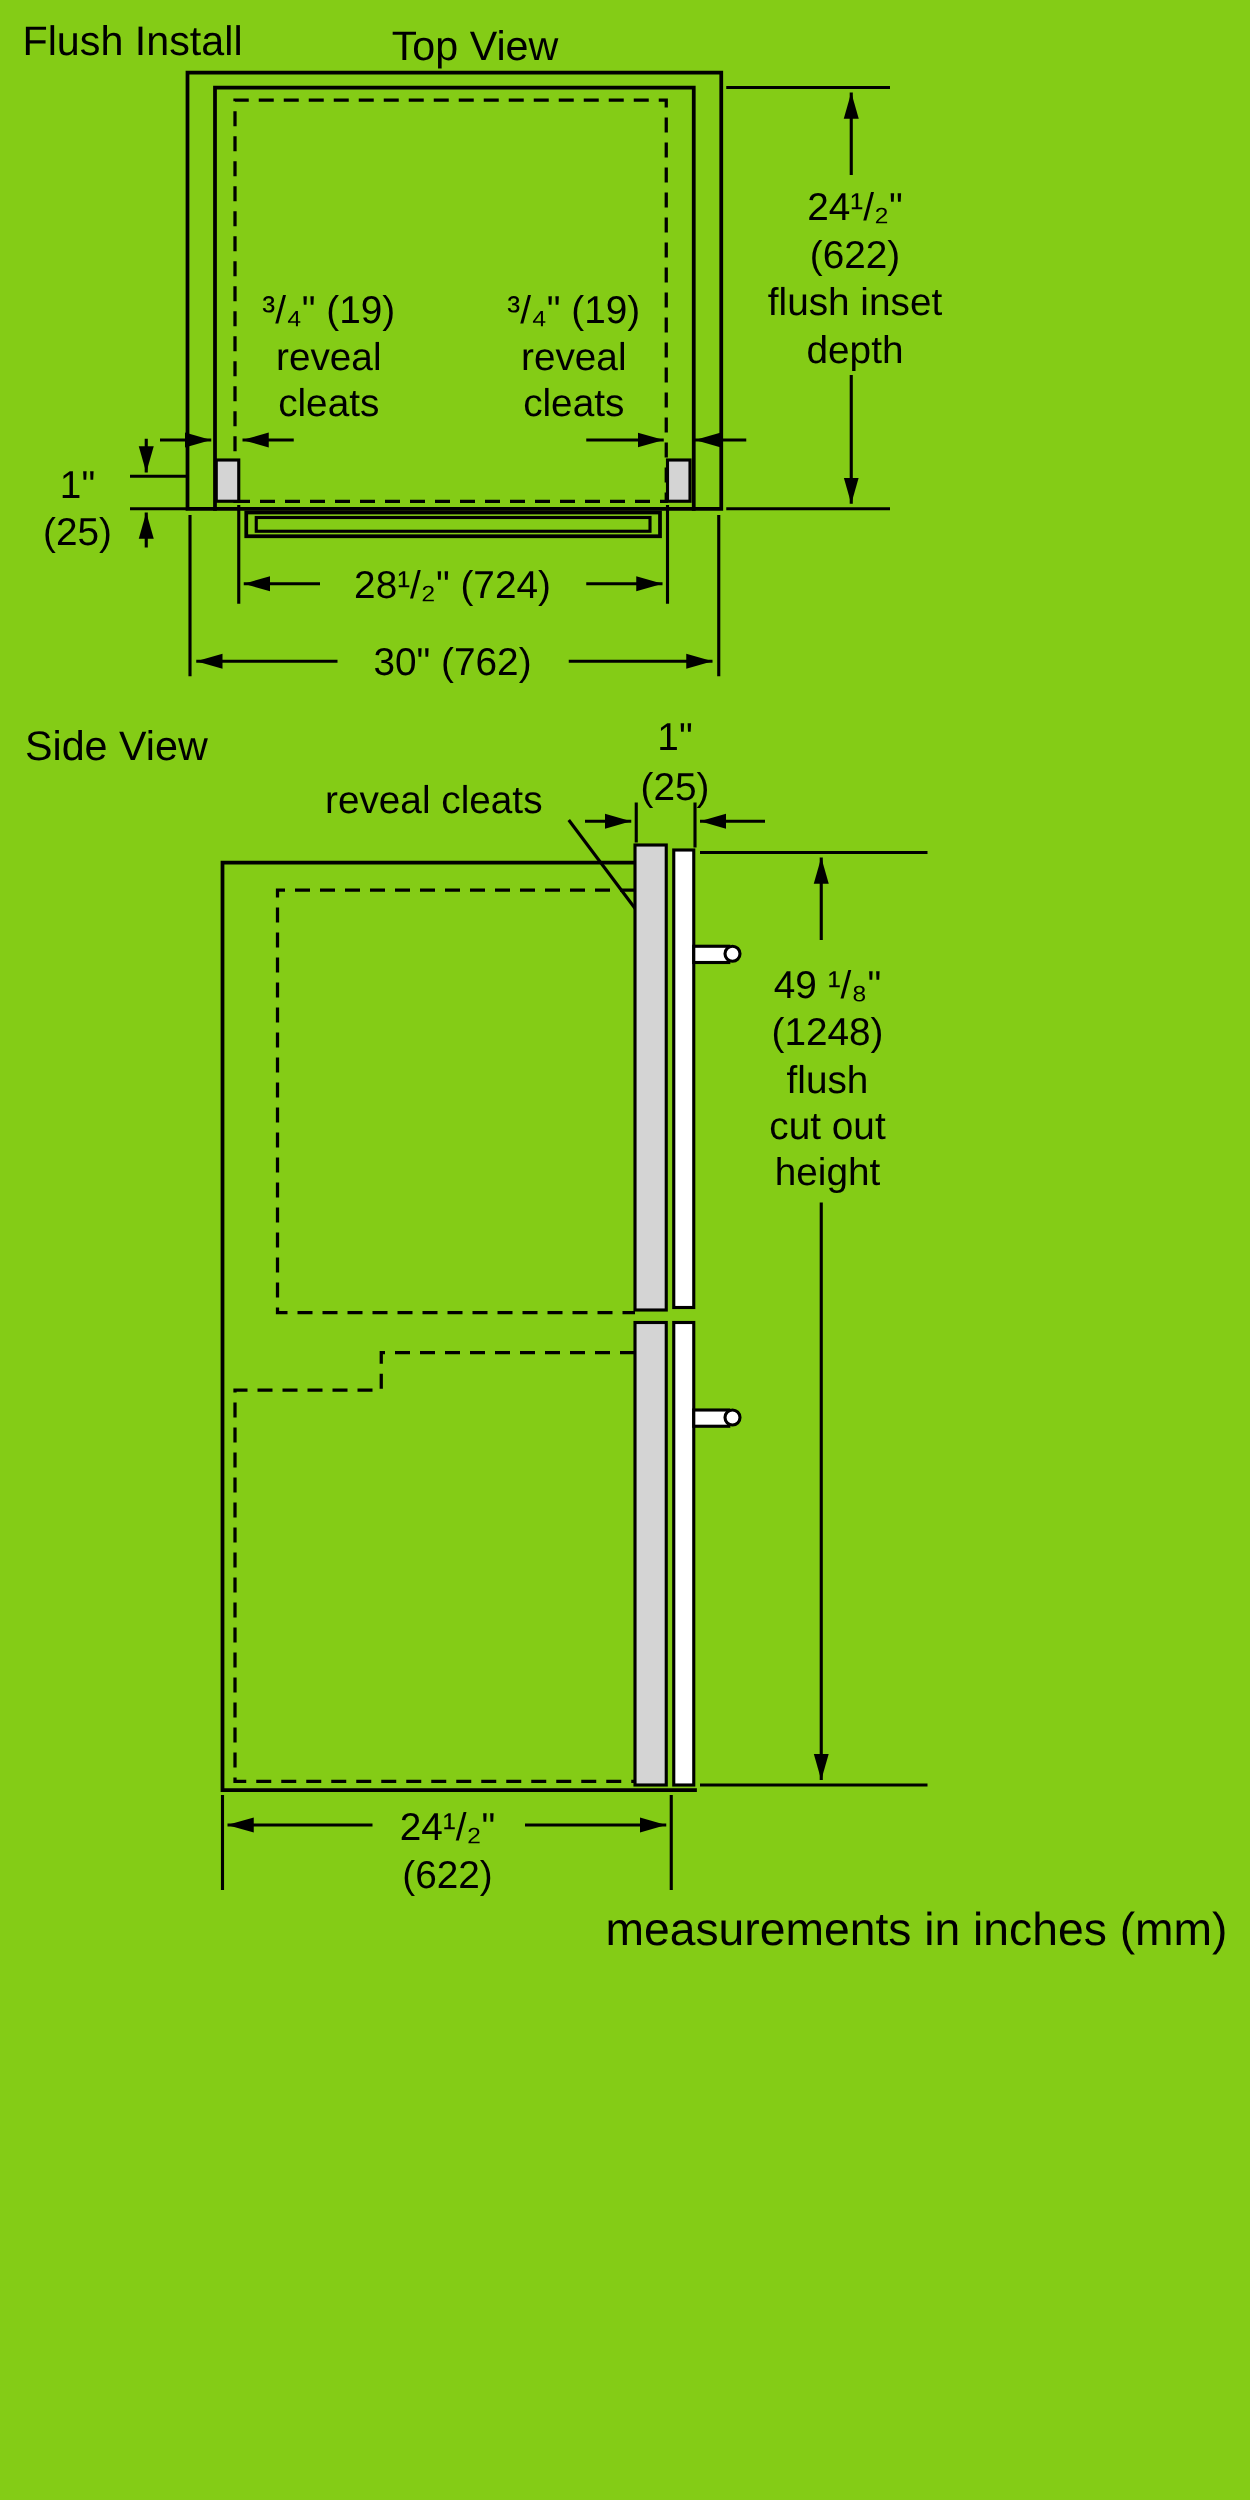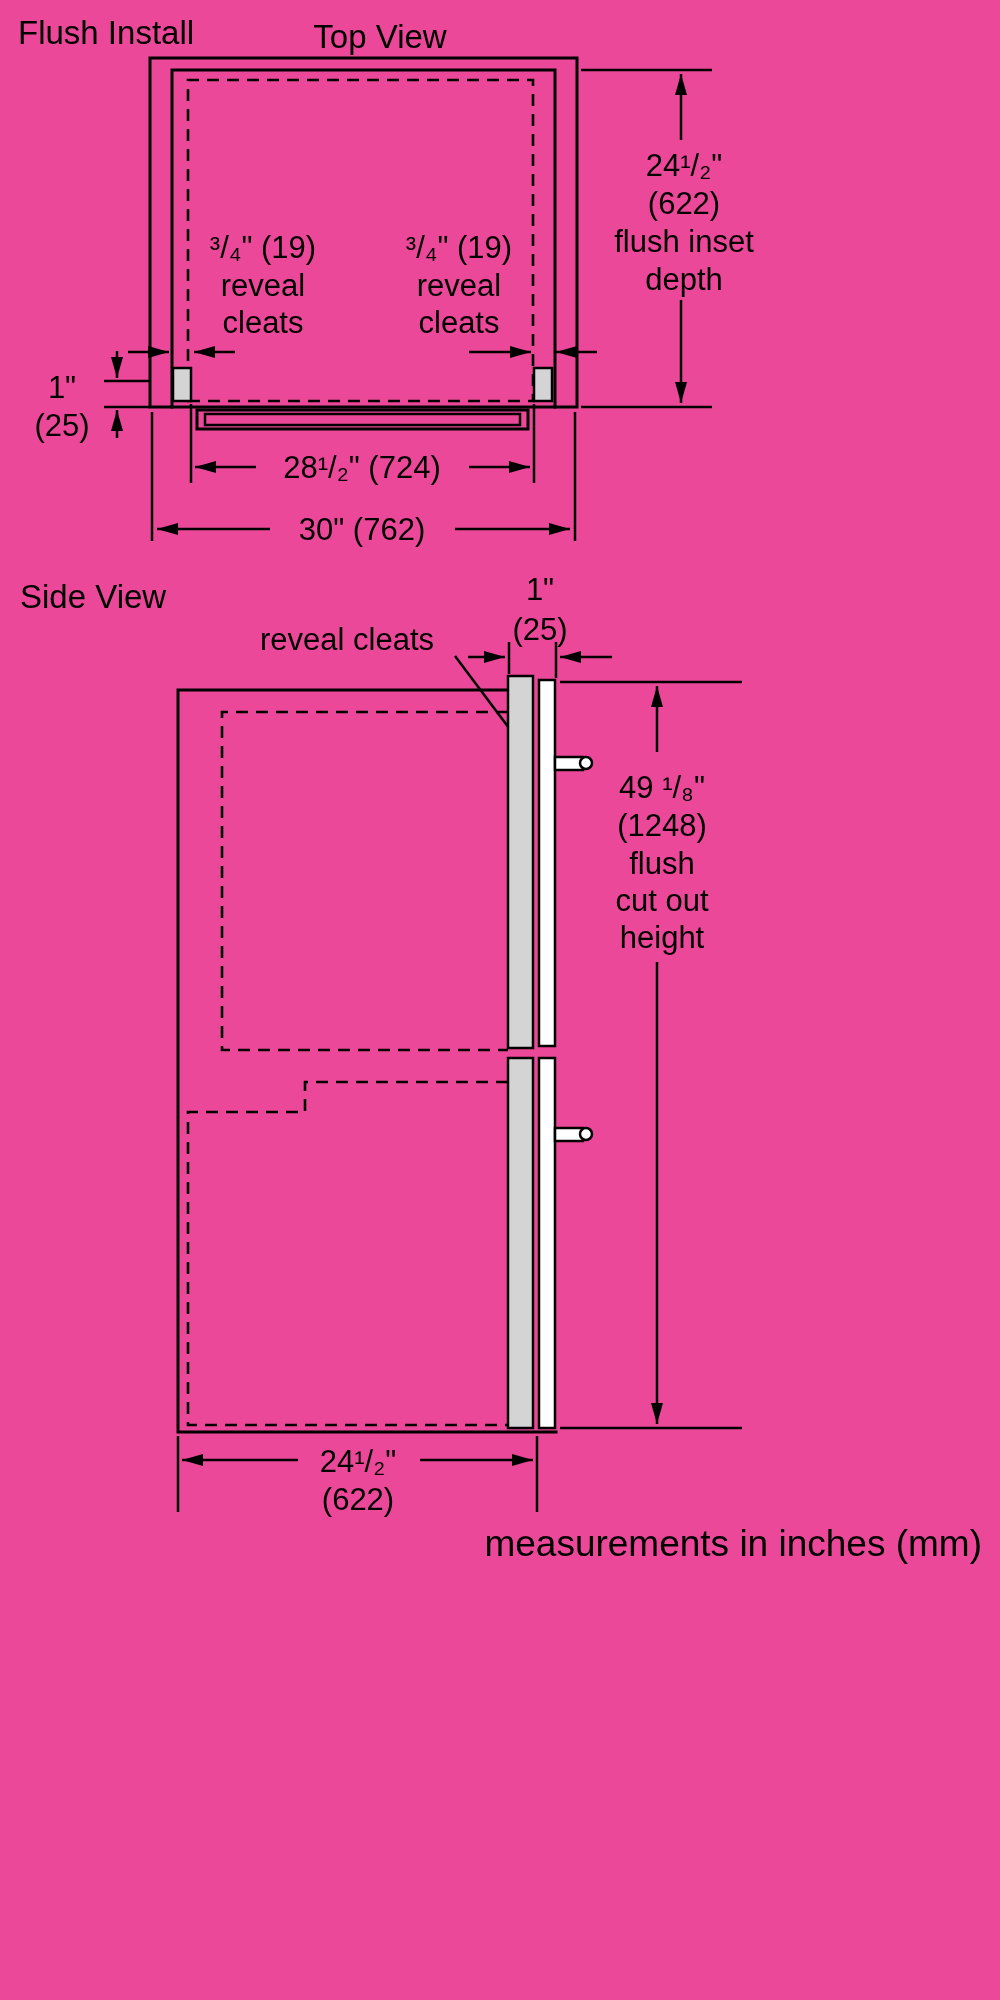--- a/index.html
+++ b/index.html
@@ -1,16 +1,16 @@
 <!DOCTYPE html>
 <html><head>
 <meta charset="utf-8">
 <style>
   html, body { margin: 0; padding: 0; background: #ffffff; }
-  .canvas { position: relative; width: 1000px; height: 2000px; background: #ec4899; overflow: hidden; }
+  .canvas { position: relative; width: 1000px; height: 2000px; background: #84cc16; overflow: hidden; }
   svg text { font-family: "Liberation Sans", "DejaVu Sans", sans-serif; fill: #000; }
   .t33 { font-size: 33px; }
   .t31 { font-size: 31px; }
   .t37 { font-size: 37px; }
   .mid { text-anchor: middle; }
   .end { text-anchor: end; }
   .ln   { stroke:#000; stroke-width:3;   fill:none; stroke-linecap:square; }
   .ln2  { stroke:#000; stroke-width:2.5; fill:none; }
   .dash { stroke:#000; stroke-width:2.6; fill:none; stroke-dasharray:12 8; }
   .dim  { stroke:#000; stroke-width:2.5; fill:none; }

